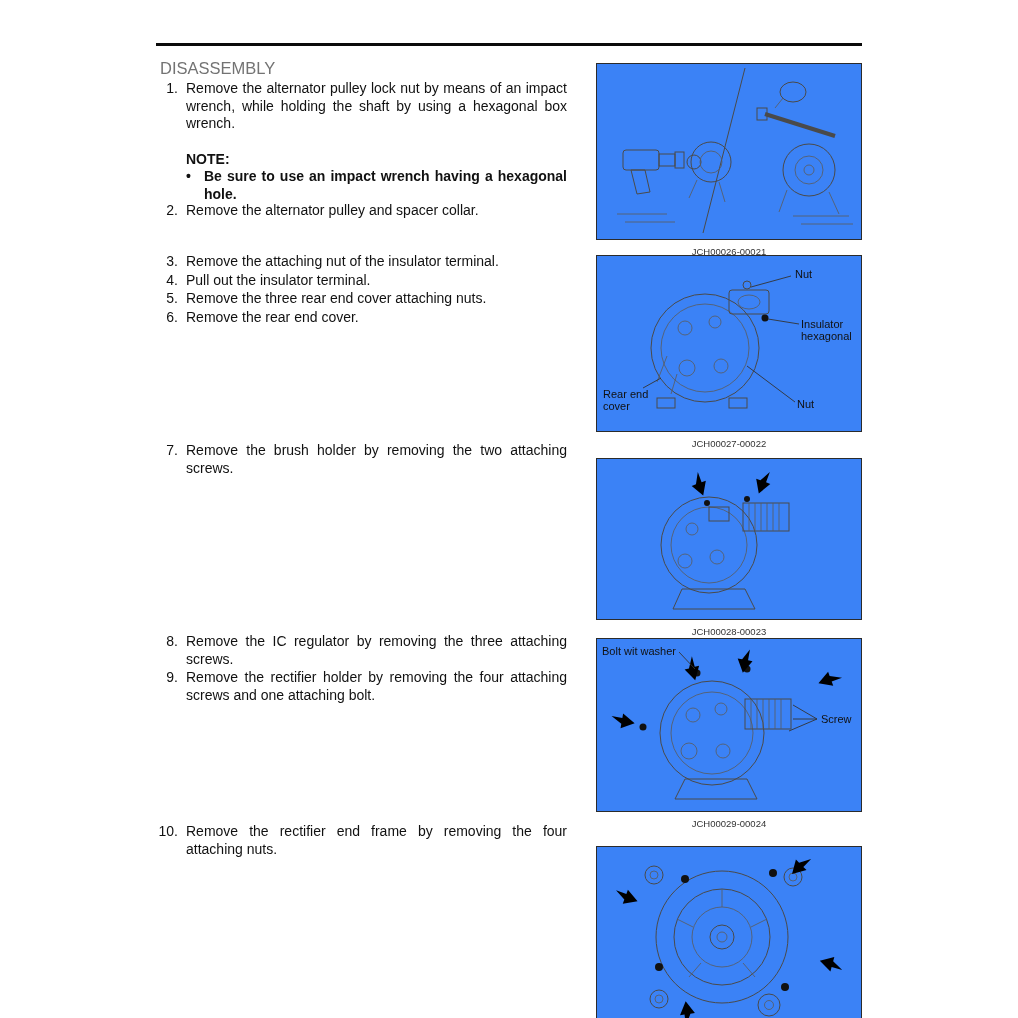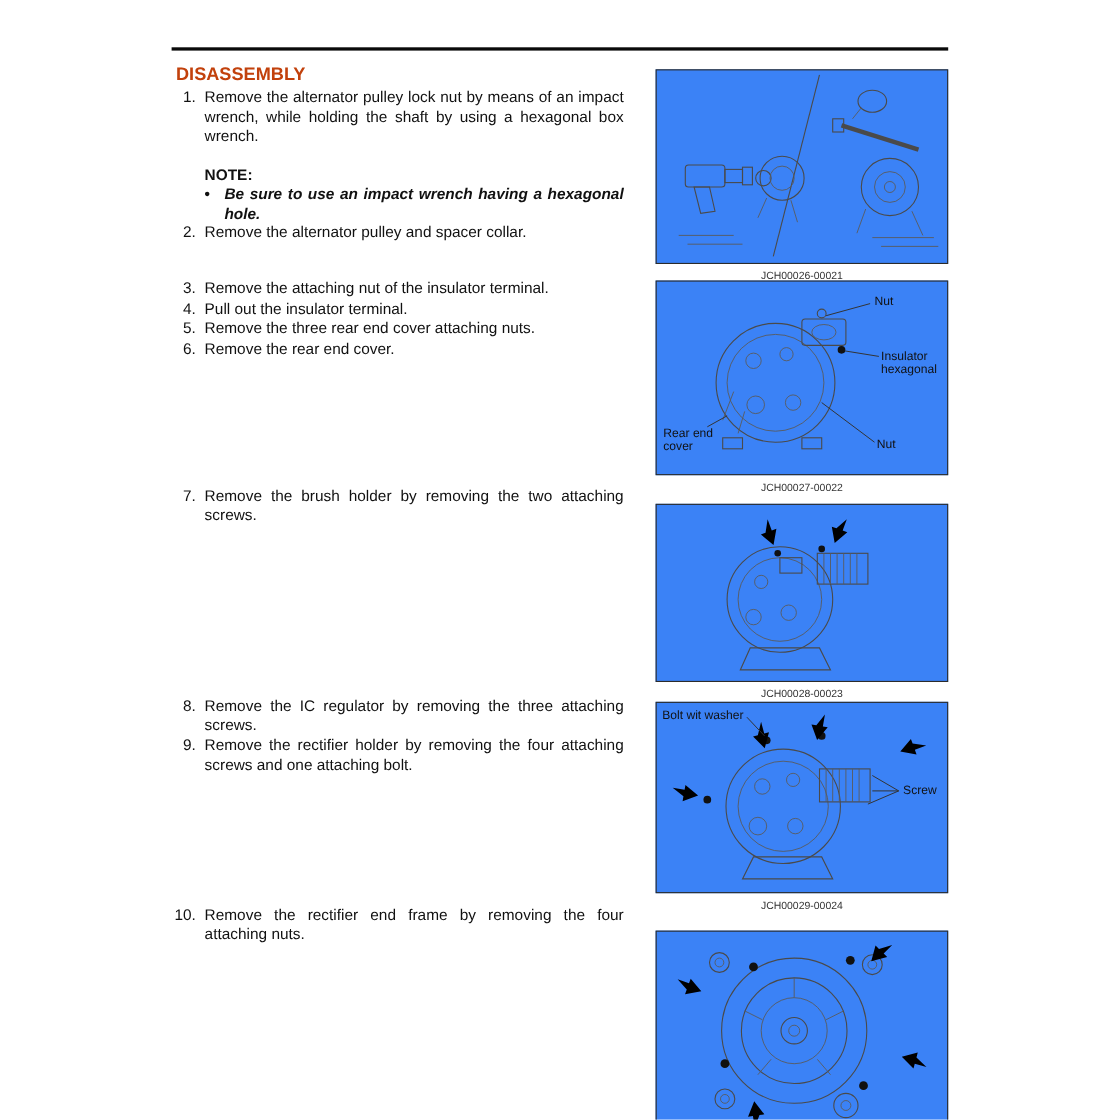--- a/index.html
+++ b/index.html
@@ -1,30 +1,30 @@
 <!DOCTYPE html>
 <html><head>
 <meta charset="utf-8">
 <style>
   html,body{margin:0;padding:0;background:#fff;}
   .page{position:relative;width:1018px;height:1018px;background:#ffffff;
         font-family:"Liberation Sans", sans-serif;color:#111;overflow:hidden;}
   .chapter{position:absolute;top:6px;left:560px;width:302px;text-align:right;
            font-size:31px;font-weight:bold;letter-spacing:.5px;color:#000;}
   .top-rule{position:absolute;top:43px;left:156px;width:706px;height:3px;background:#0a0a0a;}
-  .section-title{position:absolute;top:59px;left:160px;font-size:16.5px;font-weight:bold;color:#c2410c;}
+  .section-title{position:absolute;top:59px;left:160px;font-size:16.5px;font-weight:normal;color:#737373;}
 
   .stepgroup{position:absolute;left:152px;width:415px;font-size:14px;line-height:17.5px;}
   .step{display:grid;grid-template-columns:26px 1fr;column-gap:8px;margin-bottom:1px;}
   .step .num{text-align:right;}
   .step .txt{text-align:justify;}
   .note{margin-left:34px;margin-top:18px;}
   .note-label{font-weight:bold;}
   .note-item{display:grid;grid-template-columns:14px 1fr;column-gap:4px;font-weight:bold;}
-  .note-item .txt{text-align:justify;font-style:italic;}
+  .note-item .txt{text-align:justify;}
 
   .figure{position:absolute;left:596px;width:266px;}
   .fig-box{position:relative;border:1.3px solid #2b2b2b;background:#3b82f6;overflow:hidden;}
   .fig-box svg{display:block;}
   .fig-code{text-align:center;font-size:9.5px;color:#333;margin-top:6px;line-height:11px;}
   .fig-label{position:absolute;font-size:11px;line-height:12px;color:#111;}
 
   .ln{stroke:#4a4a4a;stroke-width:1;fill:none;}
   .ln2{stroke:#5a5a5a;stroke-width:.8;fill:none;}
   .leader{stroke:#333;stroke-width:.9;fill:none;}

